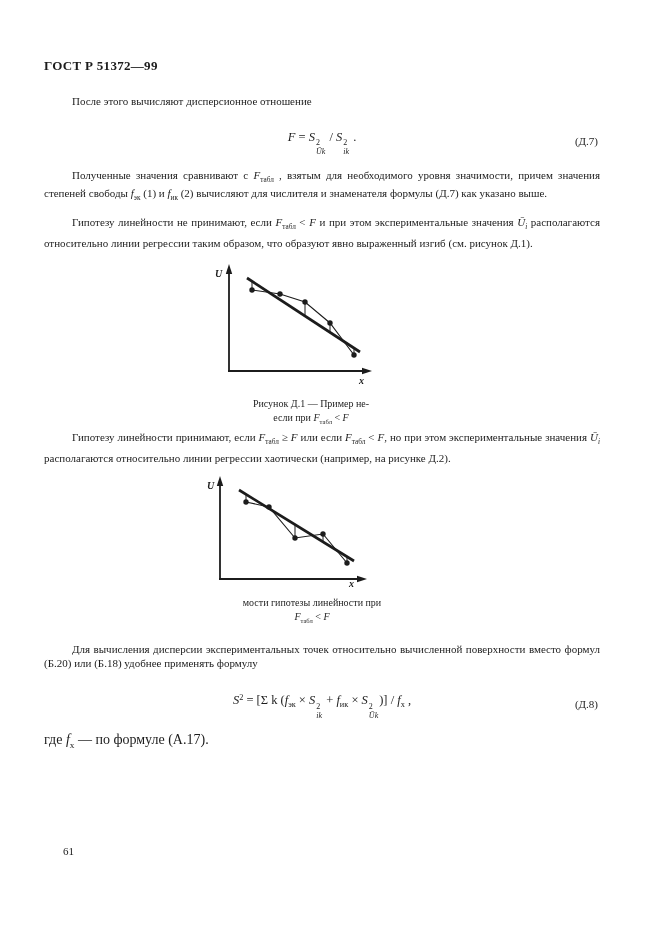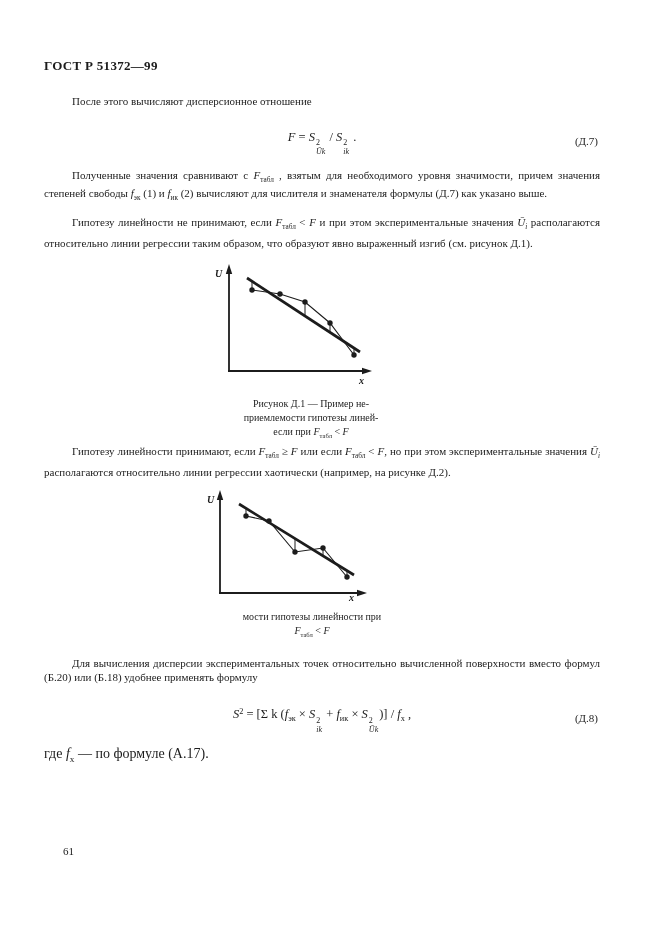--- a/index.html
+++ b/index.html
@@ -118,21 +118,20 @@
         <circle cx="66" cy="33" r="2.7" fill="#1c1c1c"></circle>
         <circle cx="91" cy="41" r="2.7" fill="#1c1c1c"></circle>
         <circle cx="116" cy="62" r="2.7" fill="#1c1c1c"></circle>
         <circle cx="140" cy="94" r="2.7" fill="#1c1c1c"></circle>
 
         <text x="1" y="16">U</text>
         <text x="145" y="123">x</text>
       </svg>
       <div class="caption cap1">
         <div><span class="">Рисунок  Д.1  —  Пример  не-</span></div>
-        <div><span class="">приемлемости гипотезы линей-</span></div>
         <div><span class="">если при </span><span class="it">F</span><span class="sub">табл</span><span class=""> &lt; </span><span class="it">F</span></div>
       </div>
     </div>
 
 
     <p class="para loose"><span class="">Гипотезу линейности принимают, если </span><span class="it">F</span><span class="sub">табл</span><span class=""> ≥ </span><span class="it">F</span><span class=""> или если </span><span class="it">F</span><span class="sub">табл</span><span class=""> &lt; </span><span class="it">F</span><span class="">, но при этом экспериментальные значения </span><span class="it">Ū</span><span class="sub it">i</span><span class=""> располагаются относительно линии регрессии хаотически (например, на рисунке Д.2).</span></p>
 
     <div class="figure-block">
       <svg class="fig2-svg" width="165" height="113" viewBox="0 0 165 113">
 

